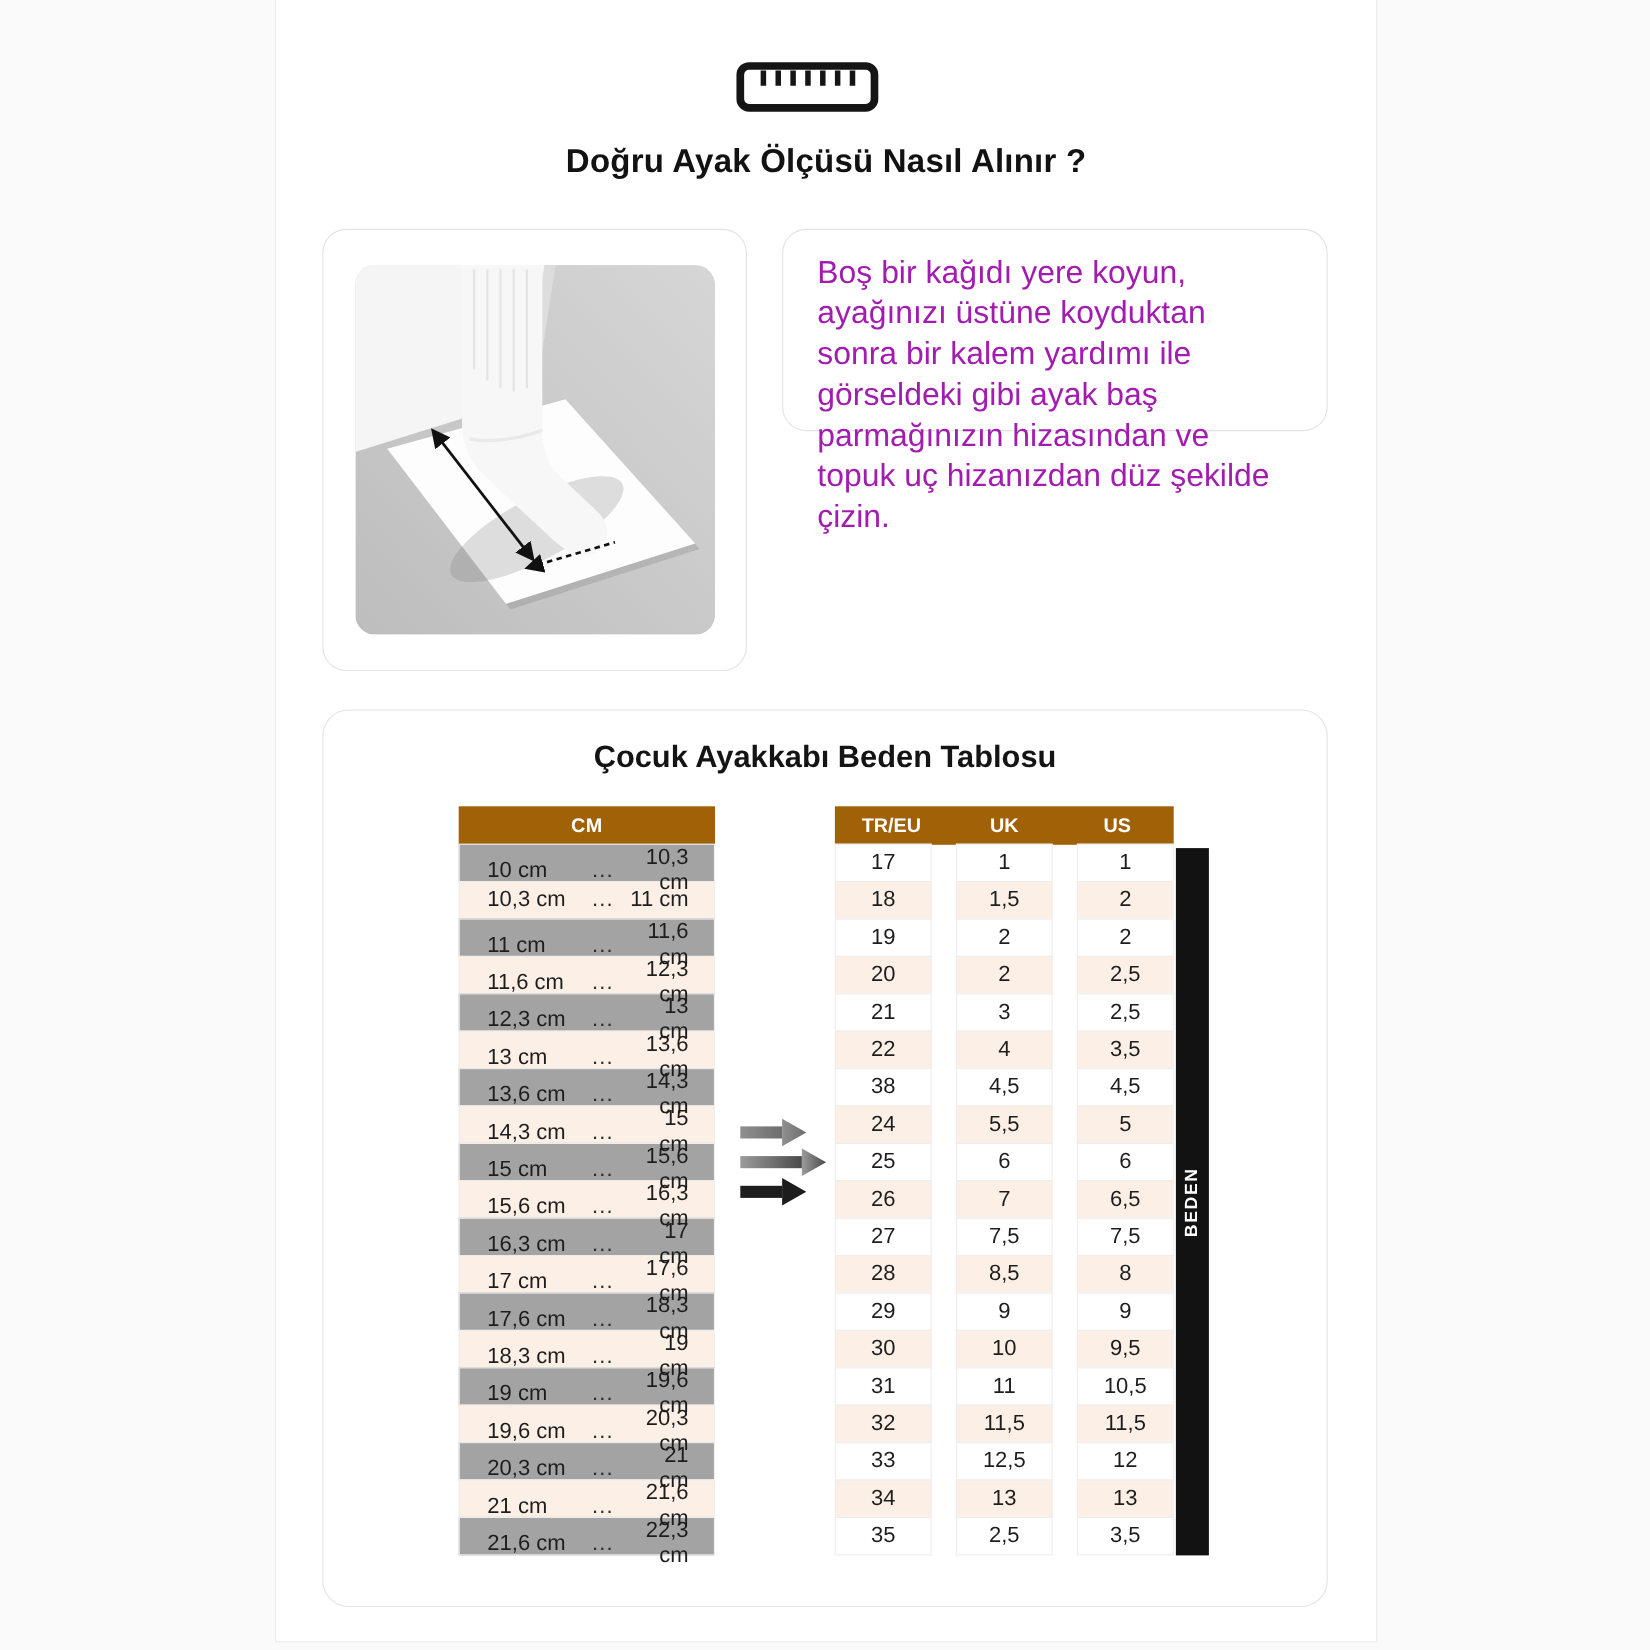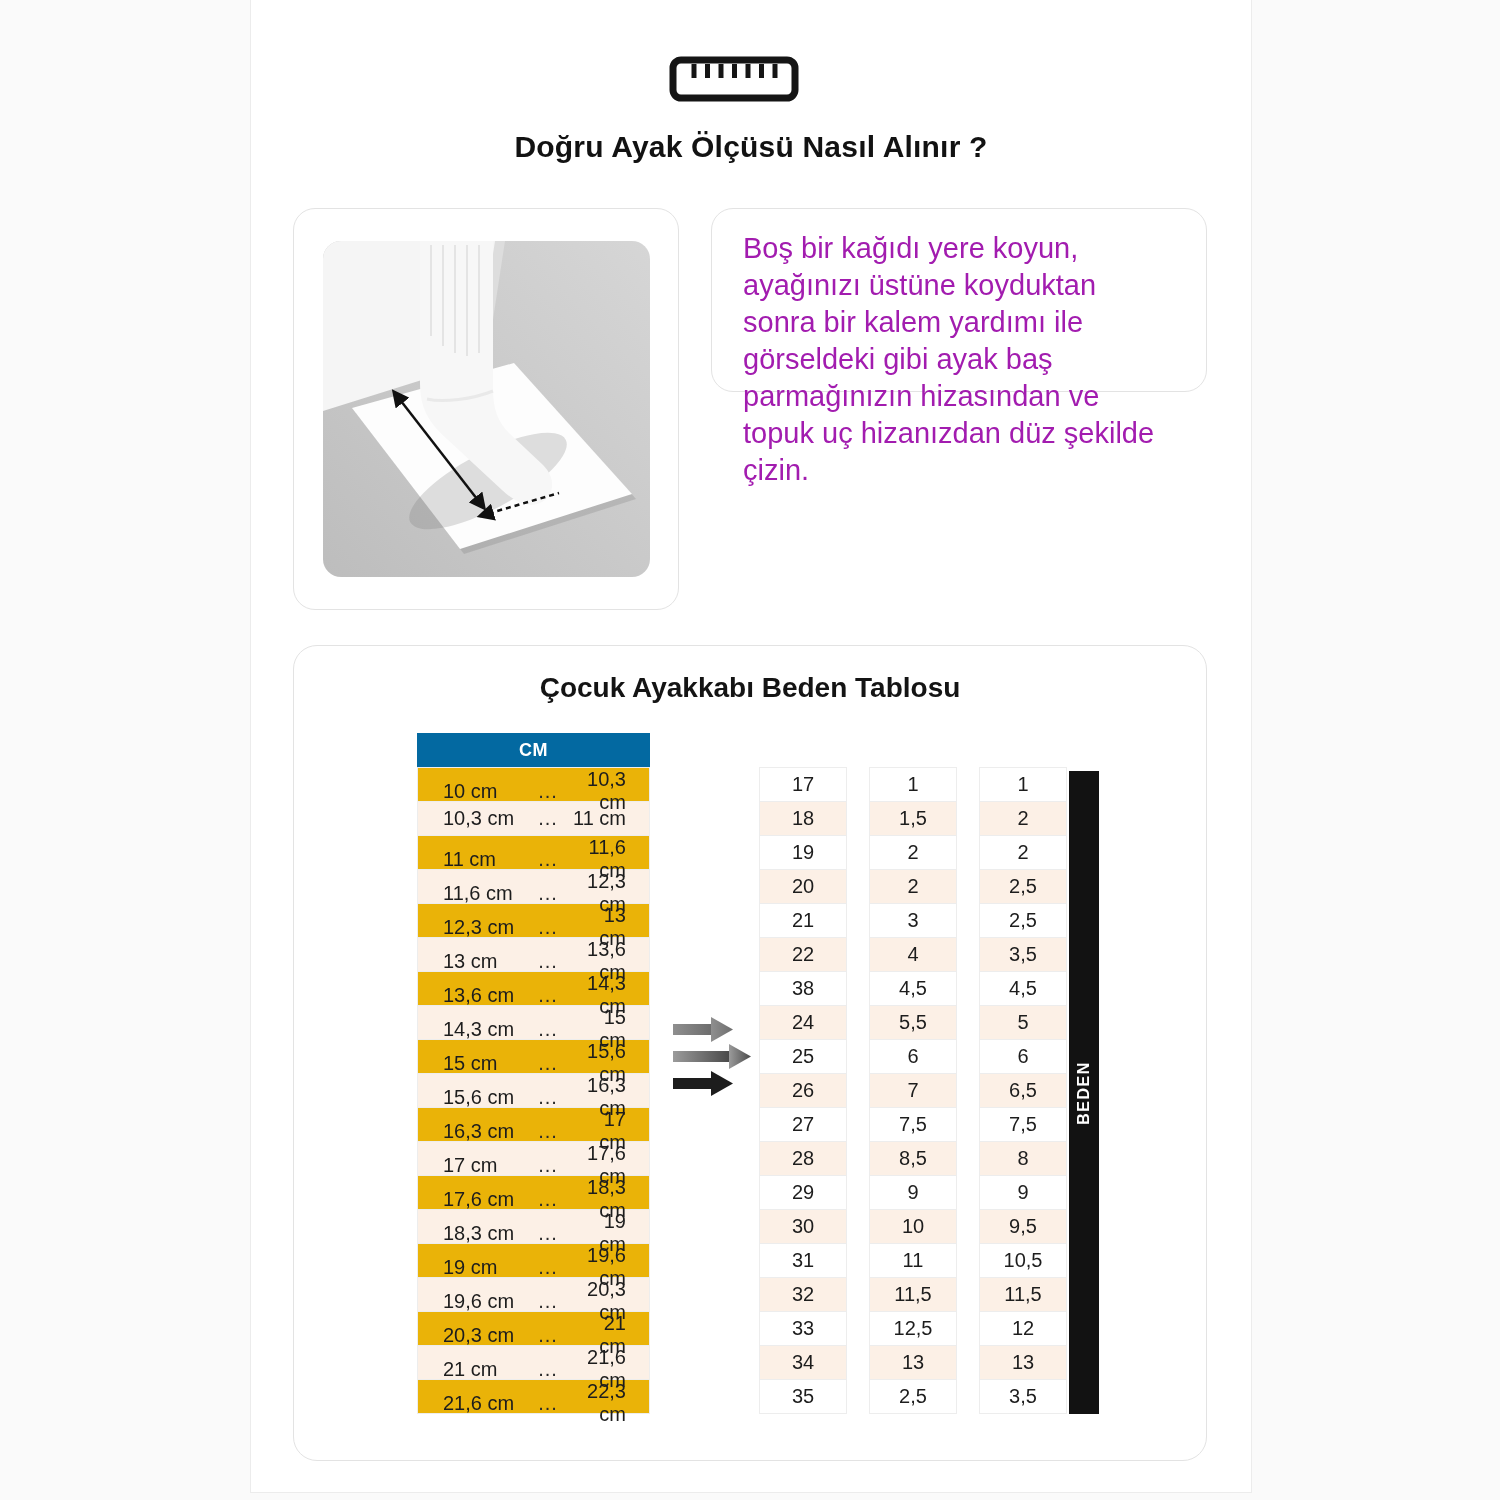--- a/index.html
+++ b/index.html
@@ -24,31 +24,31 @@
   .instr-2 { left:460px; top:410px; width:496px; height:196px; display:flex; align-items:center; }
   .instr-text { font-size:29px; line-height:37px; color:#a21caf; }
   .instr-1 .instr-text { padding:21px 34px 0 31px; }
   .instr-2 .instr-text { padding:0 62px 0 31px; }
   
   .table-card { left:42px; top:645px; width:914px; height:816px; border-radius:24px; }
   .table-title {
     position:absolute; left:0; top:26px; width:100%;
     text-align:center; font-size:28px; font-weight:bold; color:#141414;
   }
-  .thead { position:absolute; height:35px; background:#0369a1; color:#fff; box-sizing:border-box; }
+  .thead { position:absolute; height:35px; background:#a16207; color:#fff; box-sizing:border-box; }
   .cm-head { left:123px; top:87px; width:233px; display:flex; align-items:center; justify-content:center;
              font-size:18px; font-weight:600; letter-spacing:0.5px; }
   .size-head { left:465px; top:87px; width:308px; display:grid; grid-template-columns:1fr 1fr 1fr; }
   .size-head span { display:flex; align-items:center; justify-content:center; font-size:18px; font-weight:600; }
   .cm-body { position:absolute; left:123px; top:122px; width:233px; }
   .size-body { position:absolute; left:465px; top:122px; width:308px; }
   .cm-row {
     display:grid; grid-template-columns:105px 50px 1fr; align-items:center;
     height:33px; border:1px solid #ededed; margin-top:-1px;
-    background:#eab308; font-size:20px; color:#1d1d1d; box-sizing:content-box;
+    background:#a3a3a3; font-size:20px; color:#1d1d1d; box-sizing:content-box;
   }
   .cm-row.alt { background:#fcf0e6; }
   .cm-row .c1 { padding-left:25px; }
   .cm-row .c2 { text-align:center; letter-spacing:1px; color:#2a2a2a; }
   .cm-row .c3 { text-align:right; padding-right:23px; }
   .size-grid { display:grid; grid-template-columns:1fr 1fr 1fr; column-gap:22px; }
   .size-cell {
     height:33px; line-height:33px; text-align:center; border:1px solid #ededed; margin-top:-1px;
     font-size:20px; color:#1d1d1d; background:#fff;
   }
@@ -126,20 +126,25 @@
     </div>
 
 
     <div class="card table-card">
       <div class="table-title">Çocuk Ayakkabı Beden Tablosu</div>
 
       <div class="thead cm-head">
         <span>CM</span>
       </div>
 
+      <div class="thead size-head">
+          <span>TR/EU</span>
+          <span>UK</span>
+          <span>US</span>
+        </div>
 
       <div class="cm-body">
           <div class="cm-row">
             <span class="c1">10 cm</span>
             <span class="c2">...</span>
             <span class="c3">10,3 cm</span>
           </div>
           <div class="cm-row alt">
             <span class="c1">10,3 cm</span>
             <span class="c2">...</span>

